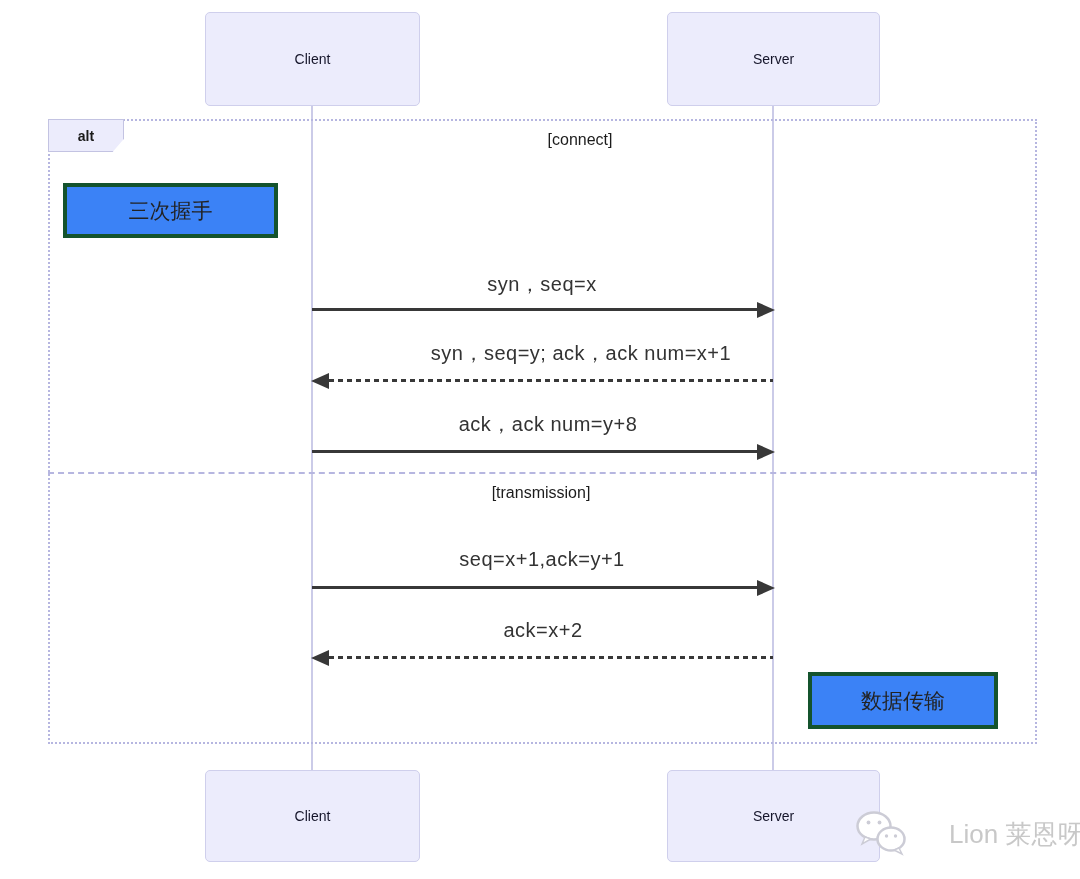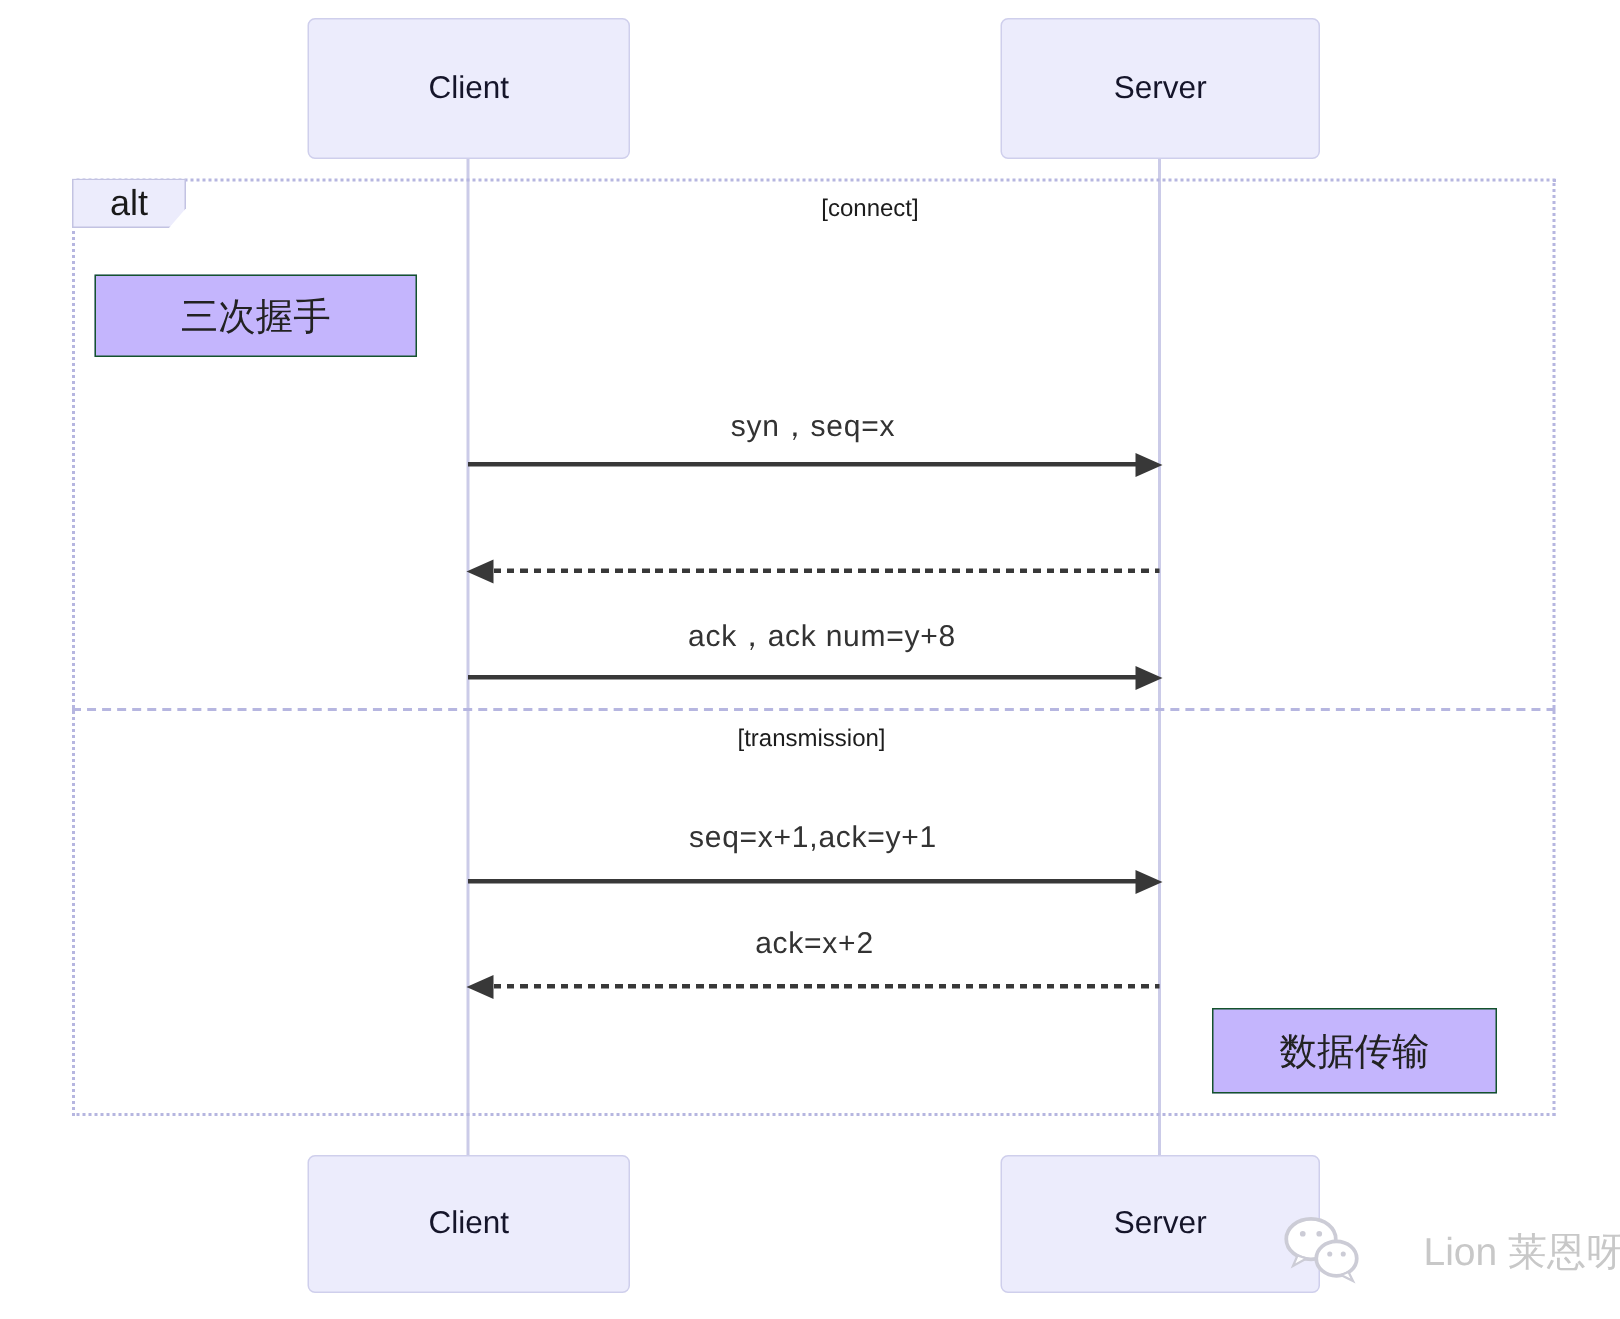--- a/index.html
+++ b/index.html
@@ -12,21 +12,21 @@
   }
   .abs{position:absolute;}
   .centered{transform:translate(-50%,-50%);}
 
   
   .actor-box{
     background:#ececfc;
     border:1px solid #cfcfec;
     border-radius:5px;
     display:flex;align-items:center;justify-content:center;
-    font-size:21px;color:#15152a;
+    font-size:14px;color:#15152a;
     box-sizing:border-box;
     z-index:5;
   }
 
   
   .lifeline{width:2px;background:#cbcbe8;z-index:1;}
 
   
   .frame{
     border:2px dotted #b6b6e0;
@@ -35,23 +35,24 @@
   }
   .frame-divider{
     border-top:2px dashed #b6b6e0;
     height:0;z-index:2;
   }
   .alt-tag{
     background:#ececfc;
     border:1px solid #c3c3e2;
     clip-path:polygon(0 0,100% 0,100% 60%,85% 100%,0 100%);
     display:flex;align-items:center;justify-content:center;
-    font-size:24px;color:#1a1a1a;
+    font-size:14px;color:#1a1a1a;
     box-sizing:border-box;
     z-index:3;
+    font-weight:bold;
   }
   .section-label{
     font-size:16px;color:#1c1c1c;white-space:nowrap;z-index:3;
   }
 
   
   .msg-label{
     font-size:20px;color:#333333;white-space:nowrap;
     letter-spacing:0.5px;z-index:4;
   }
@@ -64,24 +65,24 @@
     border-top:8px solid transparent;border-bottom:8px solid transparent;
     border-left:18px solid #383838;
   }
   .arrowhead.left{
     border-top:8px solid transparent;border-bottom:8px solid transparent;
     border-right:18px solid #383838;
   }
 
   
   .note{
-    background:#c4b5fd;
-    border:1px solid #14532d;
+    background:#3b82f6;
+    border:4px solid #14532d;
     display:flex;align-items:center;justify-content:center;
-    font-size:25px;color:#222222;
+    font-size:21px;color:#222222;
     box-sizing:border-box;
     z-index:5;
   }
 
   
   .watermark{
     display:flex;align-items:center;gap:6px;z-index:10;
     color:#c8c8c8;font-size:26px;white-space:nowrap;
     text-shadow:0 0 2px #ffffff,0 0 1px #ffffff;
   }
@@ -107,20 +108,21 @@
     <span>三次握手</span>
   </div>
   <div class="abs note" style="left:808px;top:672px;width:190px;height:57px;">
     <span>数据传输</span>
   </div>
 
   <div class="abs msg-label centered" style="left:542px;top:284px;">syn，seq=x</div>
   <div class="abs msg-line" style="left:312px;top:308px;width:448px;"></div>
   <div class="abs arrowhead right" style="left:757px;top:302px;"></div>
 
+  <div class="abs msg-label centered" style="left:581px;top:353px;">syn，seq=y; ack，ack num=x+1</div>
   <div class="abs msg-line dashed" style="left:329px;top:379px;width:444px;"></div>
   <div class="abs arrowhead left" style="left:311px;top:373px;"></div>
 
   <div class="abs msg-label centered" style="left:548px;top:424px;">ack，ack num=y+8</div>
   <div class="abs msg-line" style="left:312px;top:450px;width:448px;"></div>
   <div class="abs arrowhead right" style="left:757px;top:444px;"></div>
 
   <div class="abs msg-label centered" style="left:542px;top:559px;">seq=x+1,ack=y+1</div>
   <div class="abs msg-line" style="left:312px;top:586px;width:448px;"></div>
   <div class="abs arrowhead right" style="left:757px;top:580px;"></div>

